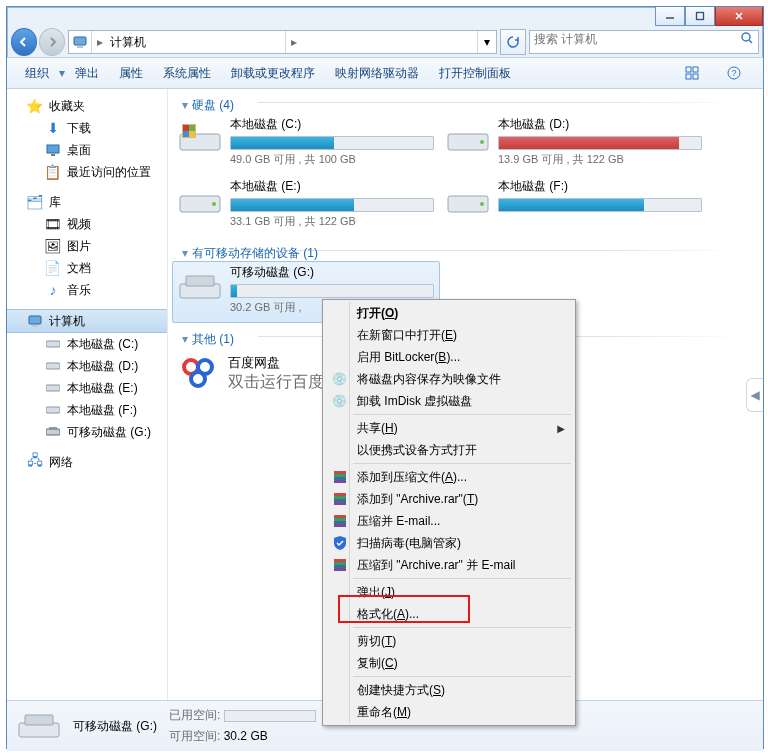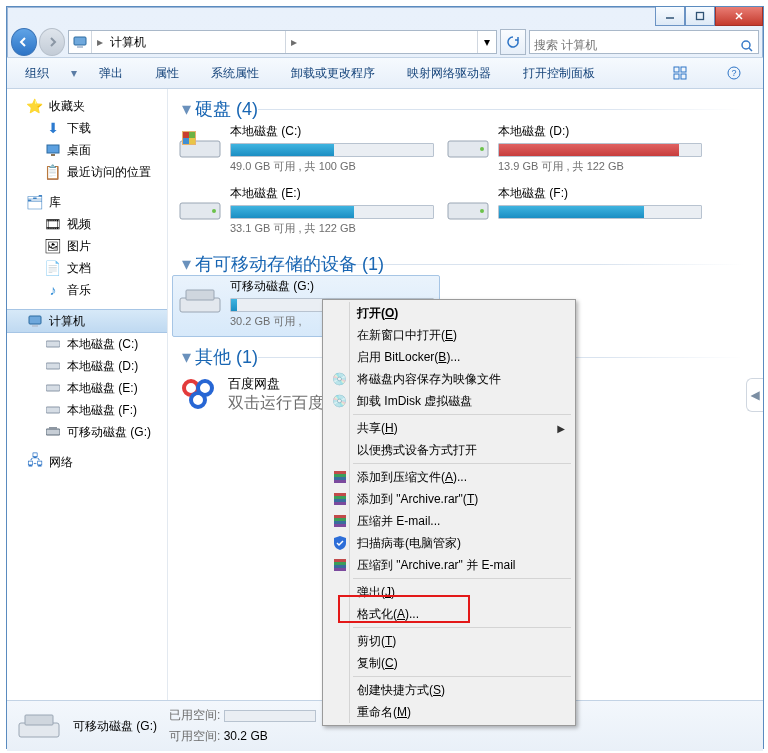--- a/index.html
+++ b/index.html
@@ -15,45 +15,45 @@
 
 .addrrow{display:flex;align-items:center;height:30px;padding:0 4px}
 .nav{width:54px;display:flex;gap:2px}
 .navbtn{width:26px;height:26px;border-radius:50%;background:linear-gradient(180deg,#5fa3e6,#2d74c6);display:flex;align-items:center;justify-content:center;color:#fff;border:1px solid #3973b7}
 .navbtn.fwd{background:linear-gradient(180deg,#dfe5ec,#c3ccd7);color:#8a96a4;border-color:#b7c0cb}
 .addrbox{flex:1;display:flex;height:22px;border:1px solid #a9b8c9;background:#fff;align-items:center;margin:0 3px}
 .addrbox .ic{width:16px;height:16px;margin:0 3px;display:flex;align-items:center;justify-content:center}
 .addrbox .txt{flex:1;padding-left:2px}
 .addrbox .drop{width:18px;height:22px;border-left:1px solid #d0d7e0;display:flex;align-items:center;justify-content:center}
 .refreshbtn{width:24px;height:24px;border:1px solid #a9b8c9;background:linear-gradient(180deg,#f9fcff,#e6eef8);display:flex;align-items:center;justify-content:center;color:#2d74c6;margin-right:3px}
-.searchbox{width:228px;height:22px;border:1px solid #a9b8c9;background:#fff;display:flex;align-items:flex-end}
+.searchbox{width:228px;height:22px;border:1px solid #a9b8c9;background:#fff;display:flex;align-items:flex-start}
 .searchbox input{flex:1;border:none;outline:none;font-size:12px;color:#777;padding-left:4px;background:transparent}
 .searchbox .sicon{width:22px;color:#3a7bc8;display:flex;align-items:center;justify-content:center}
 
 
-.toolbar{height:30px;background:linear-gradient(180deg,#f6fafe,#e7eff9);border-top:1px solid #c3d3e5;border-bottom:1px solid #c3d3e5;display:flex;align-items:center;padding:0 8px;gap:12px}
+.toolbar{height:30px;background:linear-gradient(180deg,#f6fafe,#e7eff9);border-top:1px solid #c3d3e5;border-bottom:1px solid #c3d3e5;display:flex;align-items:center;padding:0 8px;gap:0}
 .toolbar span{padding:0 10px;color:#14437a}
 .toolbar .tspacer{flex:1}
 .toolbar .ticon{width:22px;height:22px;display:flex;align-items:center;justify-content:center;color:#2d74c6}
 
 
 .body{display:flex;height:611px}
 .side{width:160px;background:#fff;overflow:hidden;padding-top:6px}
 .main{flex:1;background:#fff;position:relative;overflow:hidden}
 .sep{width:1px;background:#e3e9f0}
 
 .sgrp{margin-bottom:8px}
 .sitem{display:flex;align-items:center;height:22px;padding-left:16px;gap:6px;color:#000}
 .sitem.top{padding-left:20px;font-weight:normal}
 .sitem.child{padding-left:38px}
 .sitem .ic{width:16px;height:16px;display:flex;align-items:center;justify-content:center;font-size:14px}
 .sitem.computer{background:linear-gradient(180deg,#d7e9f8,#bfd9f1);border:1px solid #a6c5e5;border-left:none;border-right:none;margin:0}
 
 
-.section-h{color:#1966b3;font-size:18px;padding:8px 0 4px 14px}
+.section-h{color:#1966b3;font-size:12px;padding:8px 0 4px 14px}
 .section-h .arr{color:#6a91bc;margin-right:4px}
 .divider{height:1px;background:linear-gradient(90deg,#d9e3ef 0,#d9e3ef 70%,transparent 100%);margin-left:90px;margin-right:20px;margin-top:-16px;margin-bottom:10px}
 .drives{display:flex;flex-wrap:wrap;padding-left:4px}
 .drive{width:256px;display:flex;align-items:flex-start;padding:3px 6px 8px 6px;gap:8px}
 .drive .dic{width:44px;height:44px;display:flex;align-items:center;justify-content:center}
 .drive .info{flex:1}
 .drive .info .nm{font-size:12px;margin-bottom:3px}
 .drive .bar{height:12px;border:1px solid #b8c3d0;background:#eaeef3;position:relative;margin-bottom:2px;border-radius:1px}
 .drive .bar .fill{position:absolute;left:0;top:0;bottom:0;background:linear-gradient(180deg,#3fb4e0,#1b8ec3)}
 .drive .bar.red .fill{background:linear-gradient(180deg,#e06262,#c73d3d)}

